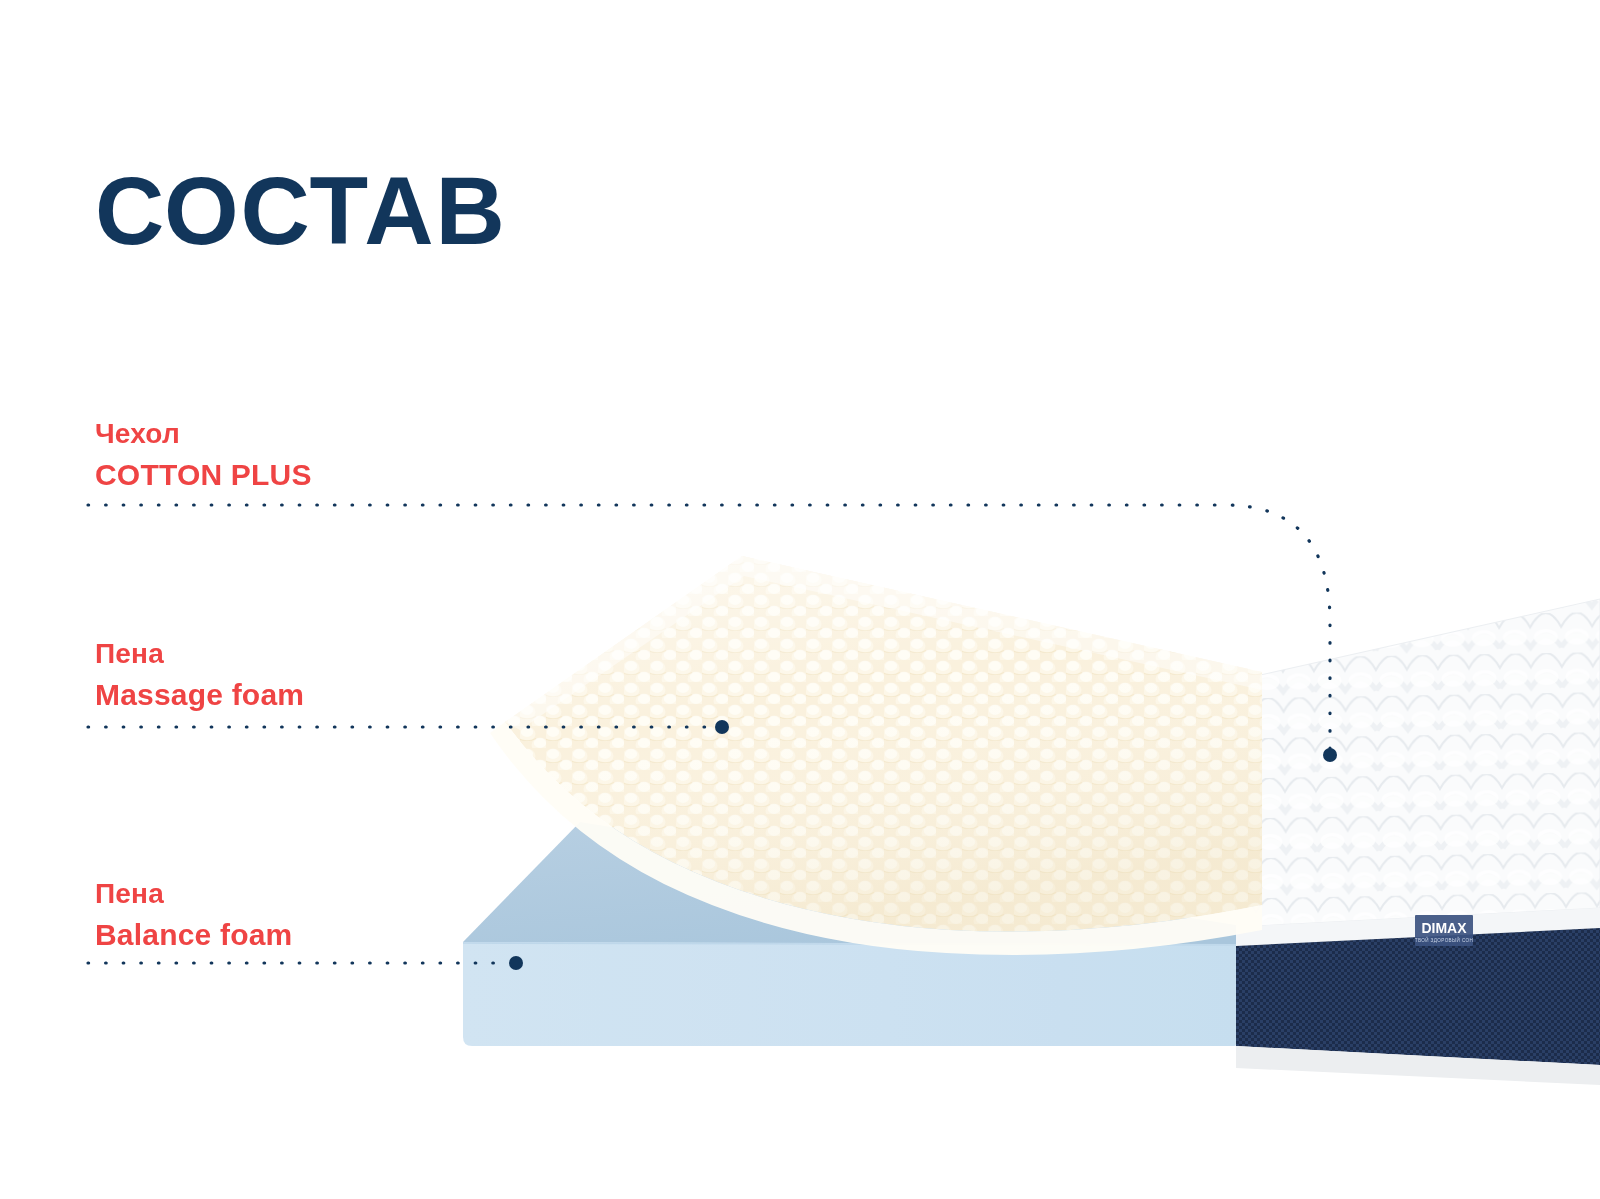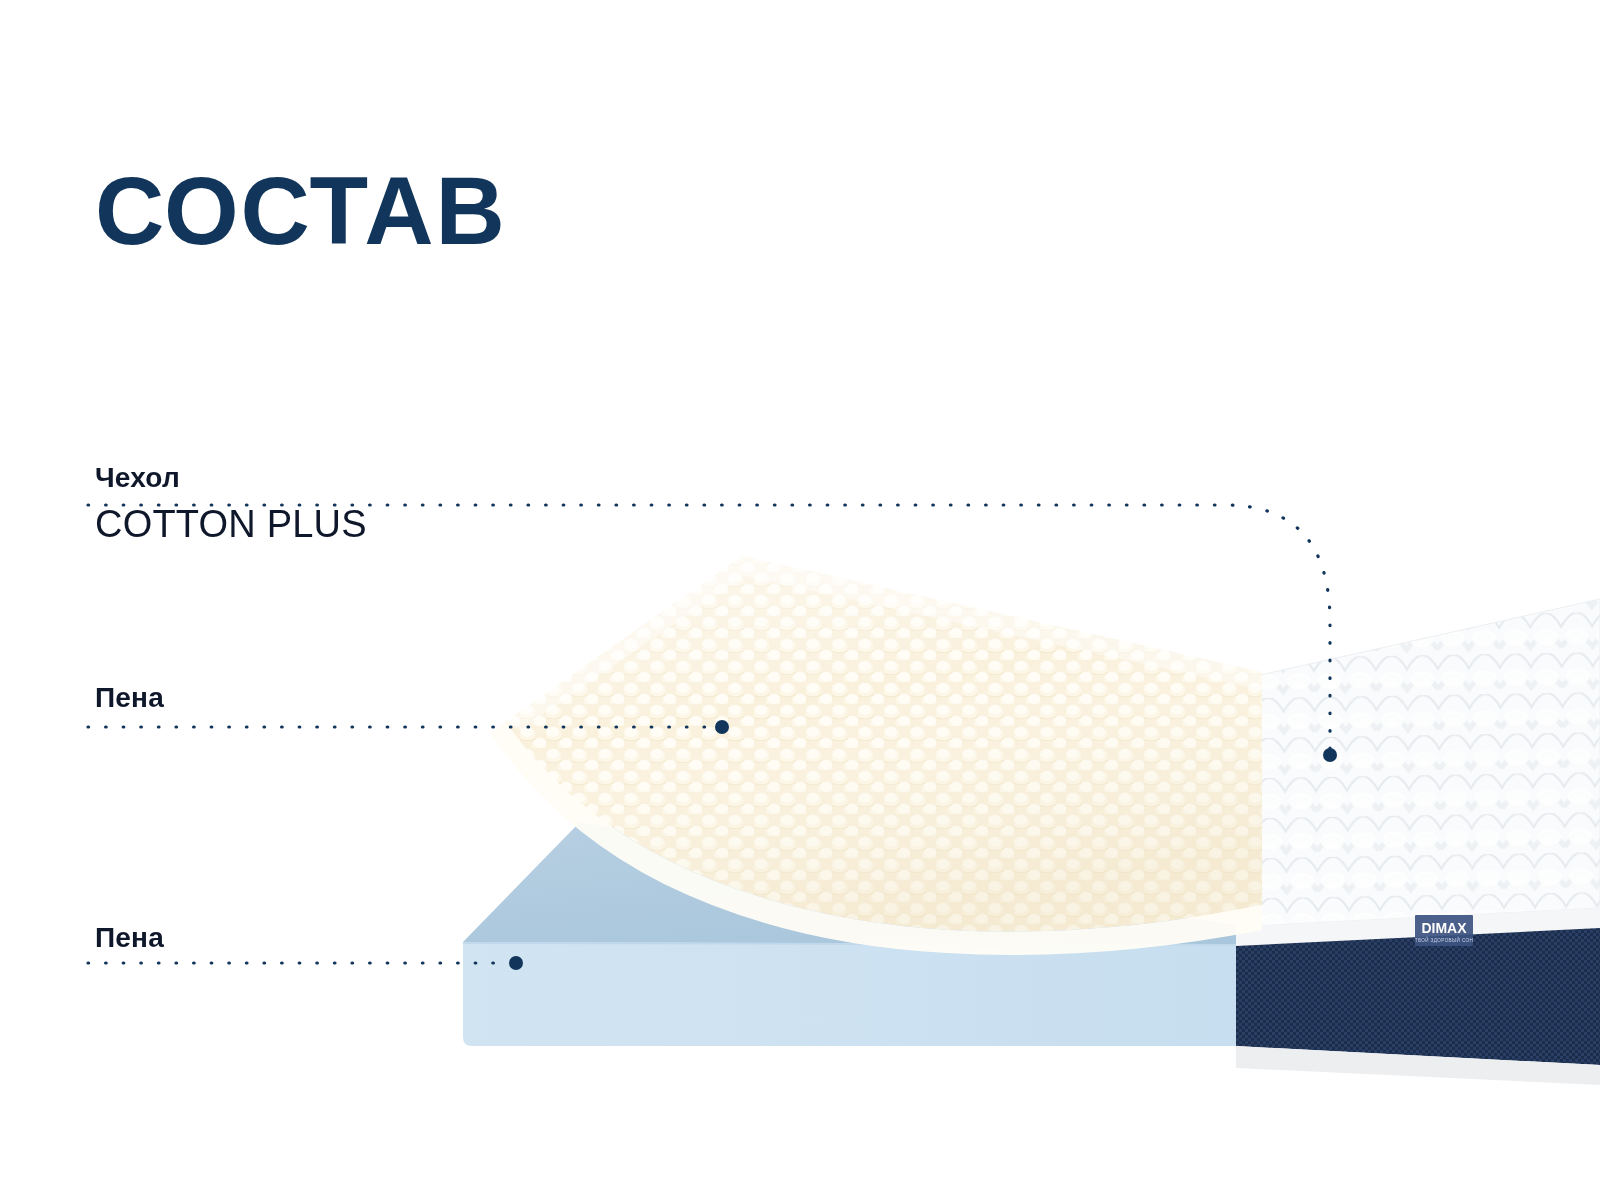--- a/index.html
+++ b/index.html
@@ -12,27 +12,27 @@
 
   
   .page-title{
     position:absolute;left:95px;top:163px;
     font-size:96px;font-weight:bold;letter-spacing:2px;
     color:#12365B;line-height:1;
     white-space:nowrap;
   }
 
   
-  .callout{position:absolute;color:#0f172a;margin-top:44px;}
+  .callout{position:absolute;color:#ef4444;}
   .callout .l1{
     font-size:28px;font-weight:bold;line-height:1.42;letter-spacing:.2px;
     white-space:nowrap;
   }
   .callout .l2{
-    font-size:38px;font-weight:normal;line-height:1.42;letter-spacing:.2px;
+    font-size:30px;font-weight:bold;line-height:1.42;letter-spacing:.2px;
     white-space:nowrap;
   }
   #callout-cover{left:95px;top:414px;}
   #callout-massage{left:95px;top:634px;}
   #callout-balance{left:95px;top:874px;}
 
   
   #leaders{position:absolute;left:0;top:0;width:1600px;height:1199px;pointer-events:none;}
 
   
@@ -165,19 +165,21 @@
 
   <div class="page-title">СОСТАВ</div>
 
   <div class="callout" id="callout-cover">
     <div class="l1">Чехол</div>
     <div class="l2">COTTON PLUS</div>
   </div>
 
   <div class="callout" id="callout-massage">
     <div class="l1">Пена</div>
+    <div class="l2">Massage foam</div>
   </div>
 
   <div class="callout" id="callout-balance">
     <div class="l1">Пена</div>
+    <div class="l2">Balance foam</div>
   </div>
 
 </div>
 
 </body></html>

